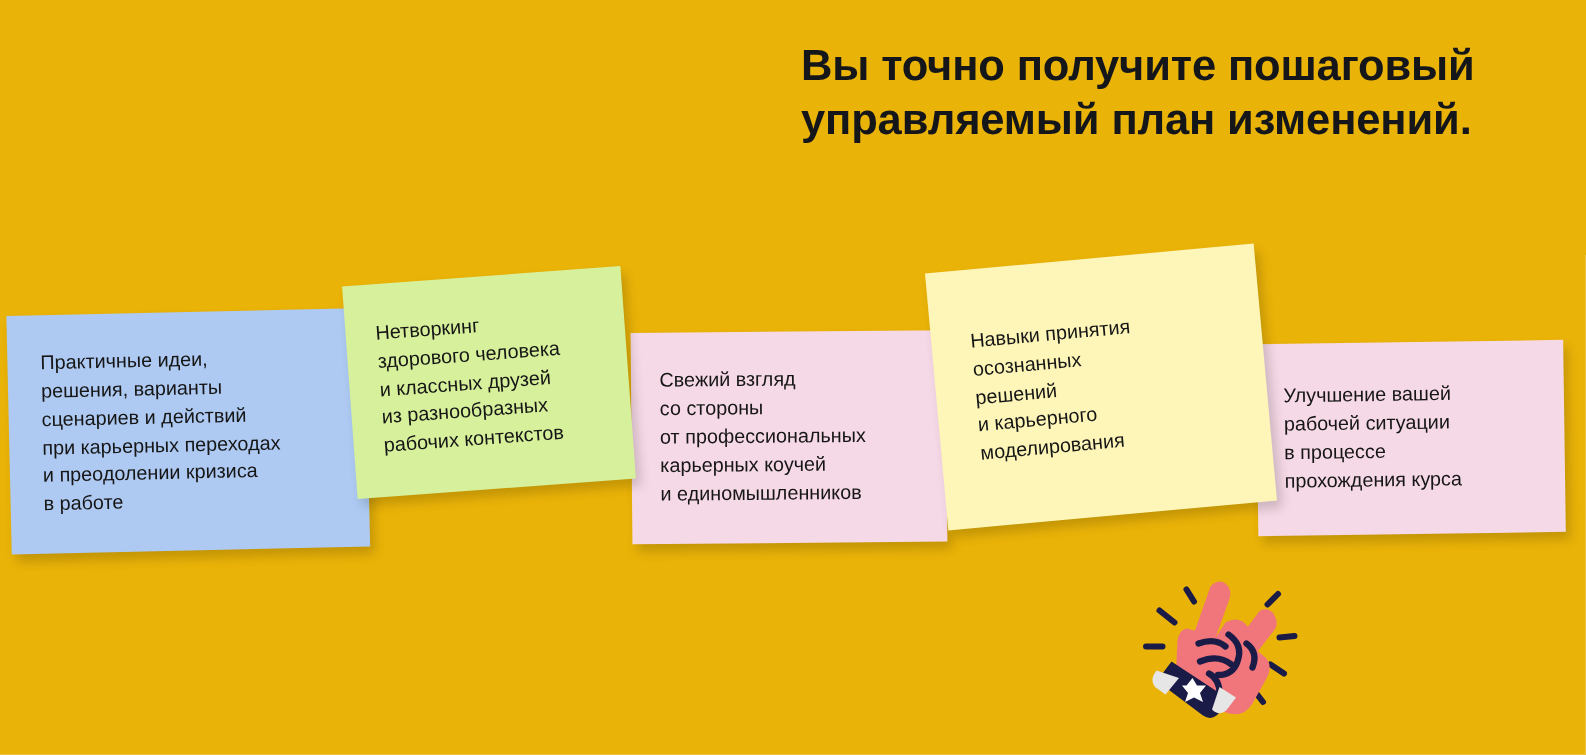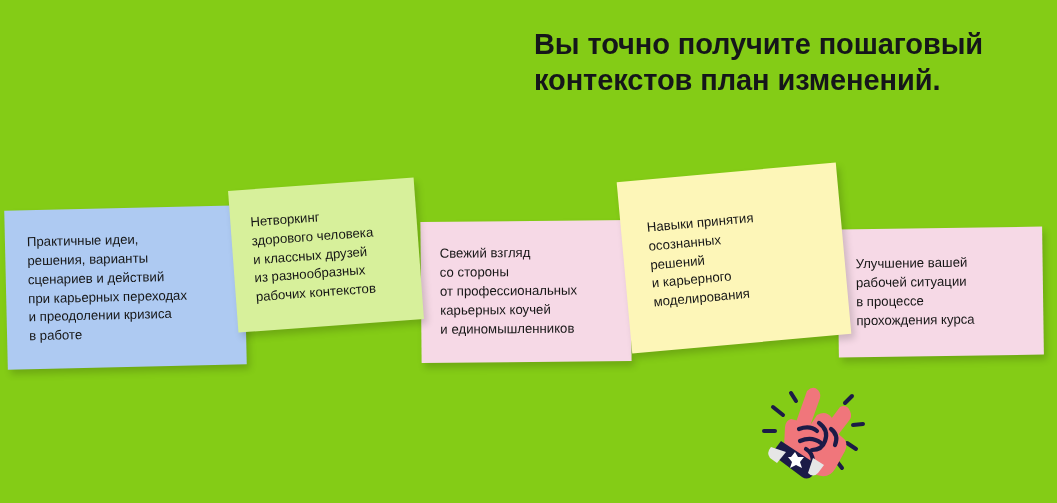--- a/index.html
+++ b/index.html
@@ -13,21 +13,21 @@
     font-family: "Liberation Sans", sans-serif;
     overflow: hidden;
     position: relative;
   }
 
   #slide {
     position: absolute;
     inset: 0;
     width: 1057px;
     height: 503px;
-    background: #84cc16;
+    background: #eab308;
   }
 
   
   #headline {
     position: absolute;
     left: 534px;
     top: 26px;
     width: 500px;
     font-size: 29px;
     line-height: 36px;
@@ -128,21 +128,21 @@
     height: 104px;
   }
 </style>
 </head>
 <body>
 
 <div id="slide">
 
   <div id="headline">
     <span class="hl-line">Вы точно получите пошаговый</span>
-    <span class="hl-line">контекстов план изменений.</span>
+    <span class="hl-line">управляемый план изменений.</span>
   </div>
 
   <div class="card" id="card-blue">
     <span class="card-text">Практичные идеи,
 решения, варианты
 сценариев и действий
 при карьерных переходах
 и преодолении кризиса
 в работе</span>
   </div>

